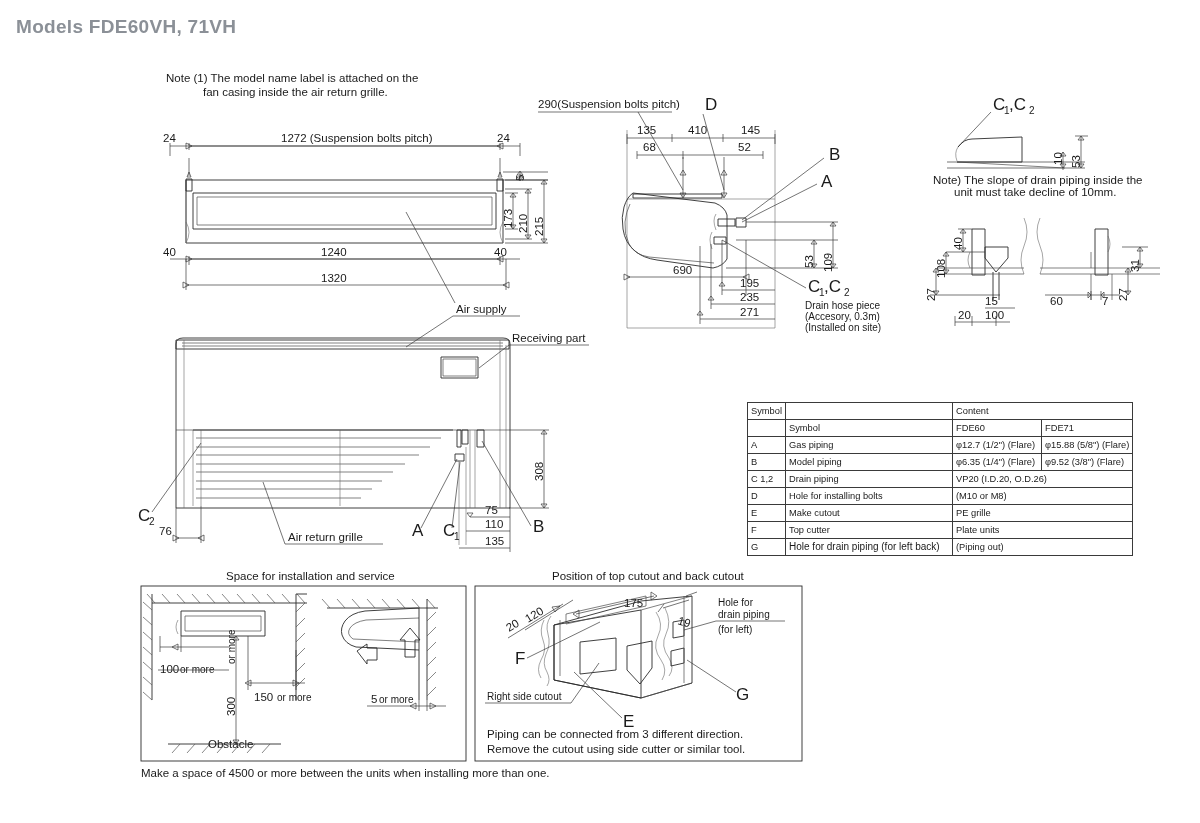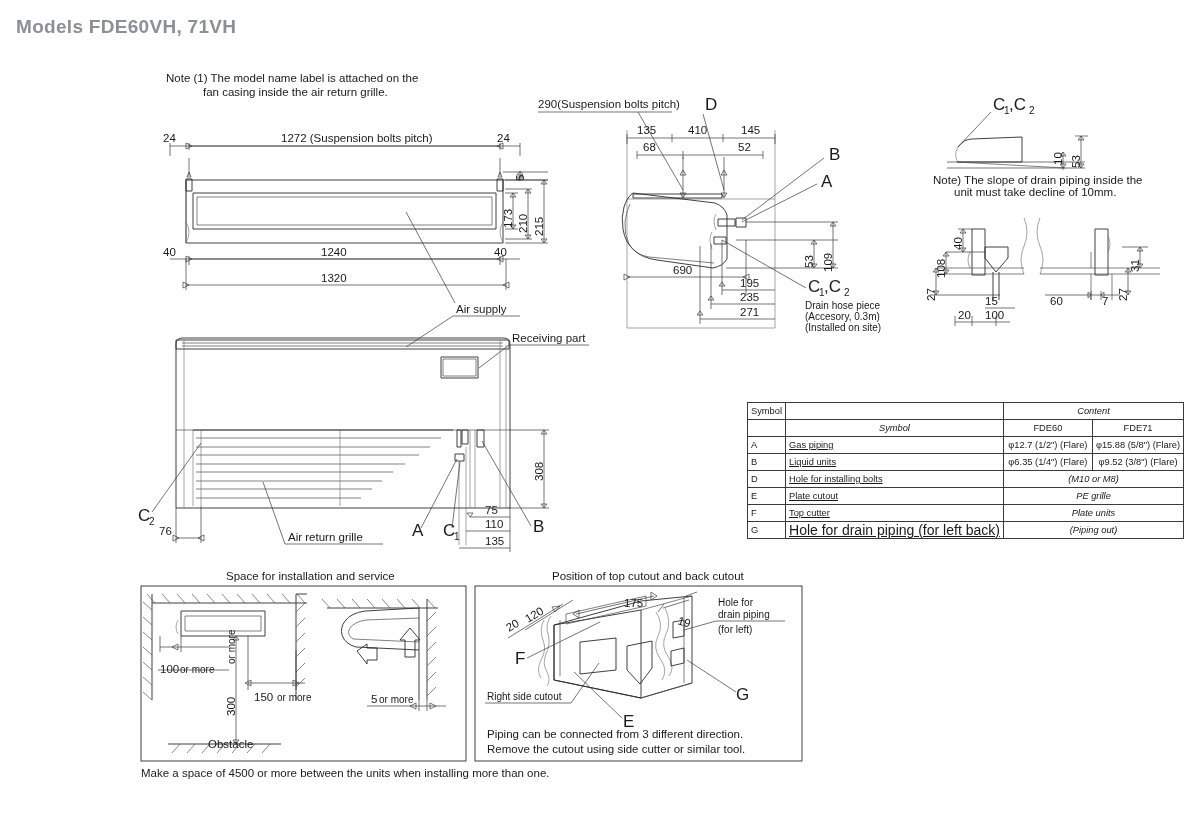--- a/index.html
+++ b/index.html
@@ -18,24 +18,24 @@
   .lnt{stroke:#6a6a6a;fill:none;stroke-width:0.6;}
   .lead{stroke:#3a3a3a;fill:none;stroke-width:0.7;}
   .dim{stroke:#3a3a3a;fill:none;stroke-width:0.7;}
   .hatch{stroke:#555;fill:none;stroke-width:0.7;}
   .bx{stroke:#2b2b2b;fill:none;stroke-width:0.9;}
   
   .tblwrap{position:absolute;left:747px;top:402px;}
   table.sym{border-collapse:collapse;font-size:9.3px;}
   table.sym td{border:1px solid #3a3a3a;padding:1px 3px;height:14px;
                line-height:12px;white-space:nowrap;}
-  td.c{text-align:center;font-style:italic;}
+  td.c{}
   td.sy{text-align:left;width:30px;}
-  td.md{width:160px;padding-left:5px;text-decoration:underline;}
-  td.vv{text-align:center;width:82px;}
+  td.md{width:160px;padding-left:5px;}
+  td.vv{text-align:left;width:82px;}
 </style>
 </head>
 <body>
 
 <div class="sheet">
 
   <div class="ttl" style="color: rgb(139, 144, 151);">Models  FDE60VH, 71VH</div>
 
   <svg class="layer" viewBox="0 0 1200 823">
 
@@ -526,41 +526,46 @@
           <td class="vv">FDE71</td>
         </tr>
         <tr>
           <td class="sy">A</td>
           <td class="md">Gas piping</td>
           <td class="vv">φ12.7 (1/2") (Flare)</td>
           <td class="vv">φ15.88 (5/8") (Flare)</td>
         </tr>
         <tr>
           <td class="sy">B</td>
-          <td class="md">Liquid units</td>
+          <td class="md">Model piping</td>
           <td class="vv">φ6.35 (1/4") (Flare)</td>
           <td class="vv">φ9.52 (3/8") (Flare)</td>
+        </tr>
+        <tr>
+          <td class="sy">C 1,2</td>
+          <td class="md">Drain piping</td>
+          <td class="c" colspan="2">VP20 (I.D.20, O.D.26)</td>
         </tr>
         <tr>
           <td class="sy">D</td>
           <td class="md">Hole for installing bolts</td>
           <td class="c" colspan="2">(M10 or M8)</td>
         </tr>
         <tr>
           <td class="sy">E</td>
-          <td class="md">Plate cutout</td>
+          <td class="md">Make cutout</td>
           <td class="c" colspan="2">PE grille</td>
         </tr>
         <tr>
           <td class="sy">F</td>
           <td class="md">Top cutter</td>
           <td class="c" colspan="2">Plate units</td>
         </tr>
         <tr>
           <td class="sy">G</td>
-          <td class="md" style="font-size:14px">Hole for drain piping  (for left back)</td>
+          <td class="md" style="font-size:10px">Hole for drain piping  (for left back)</td>
           <td class="c" colspan="2">(Piping out)</td>
         </tr>
       </tbody>
     </table>
   </div>
 
 </div>
 
 </body></html>

